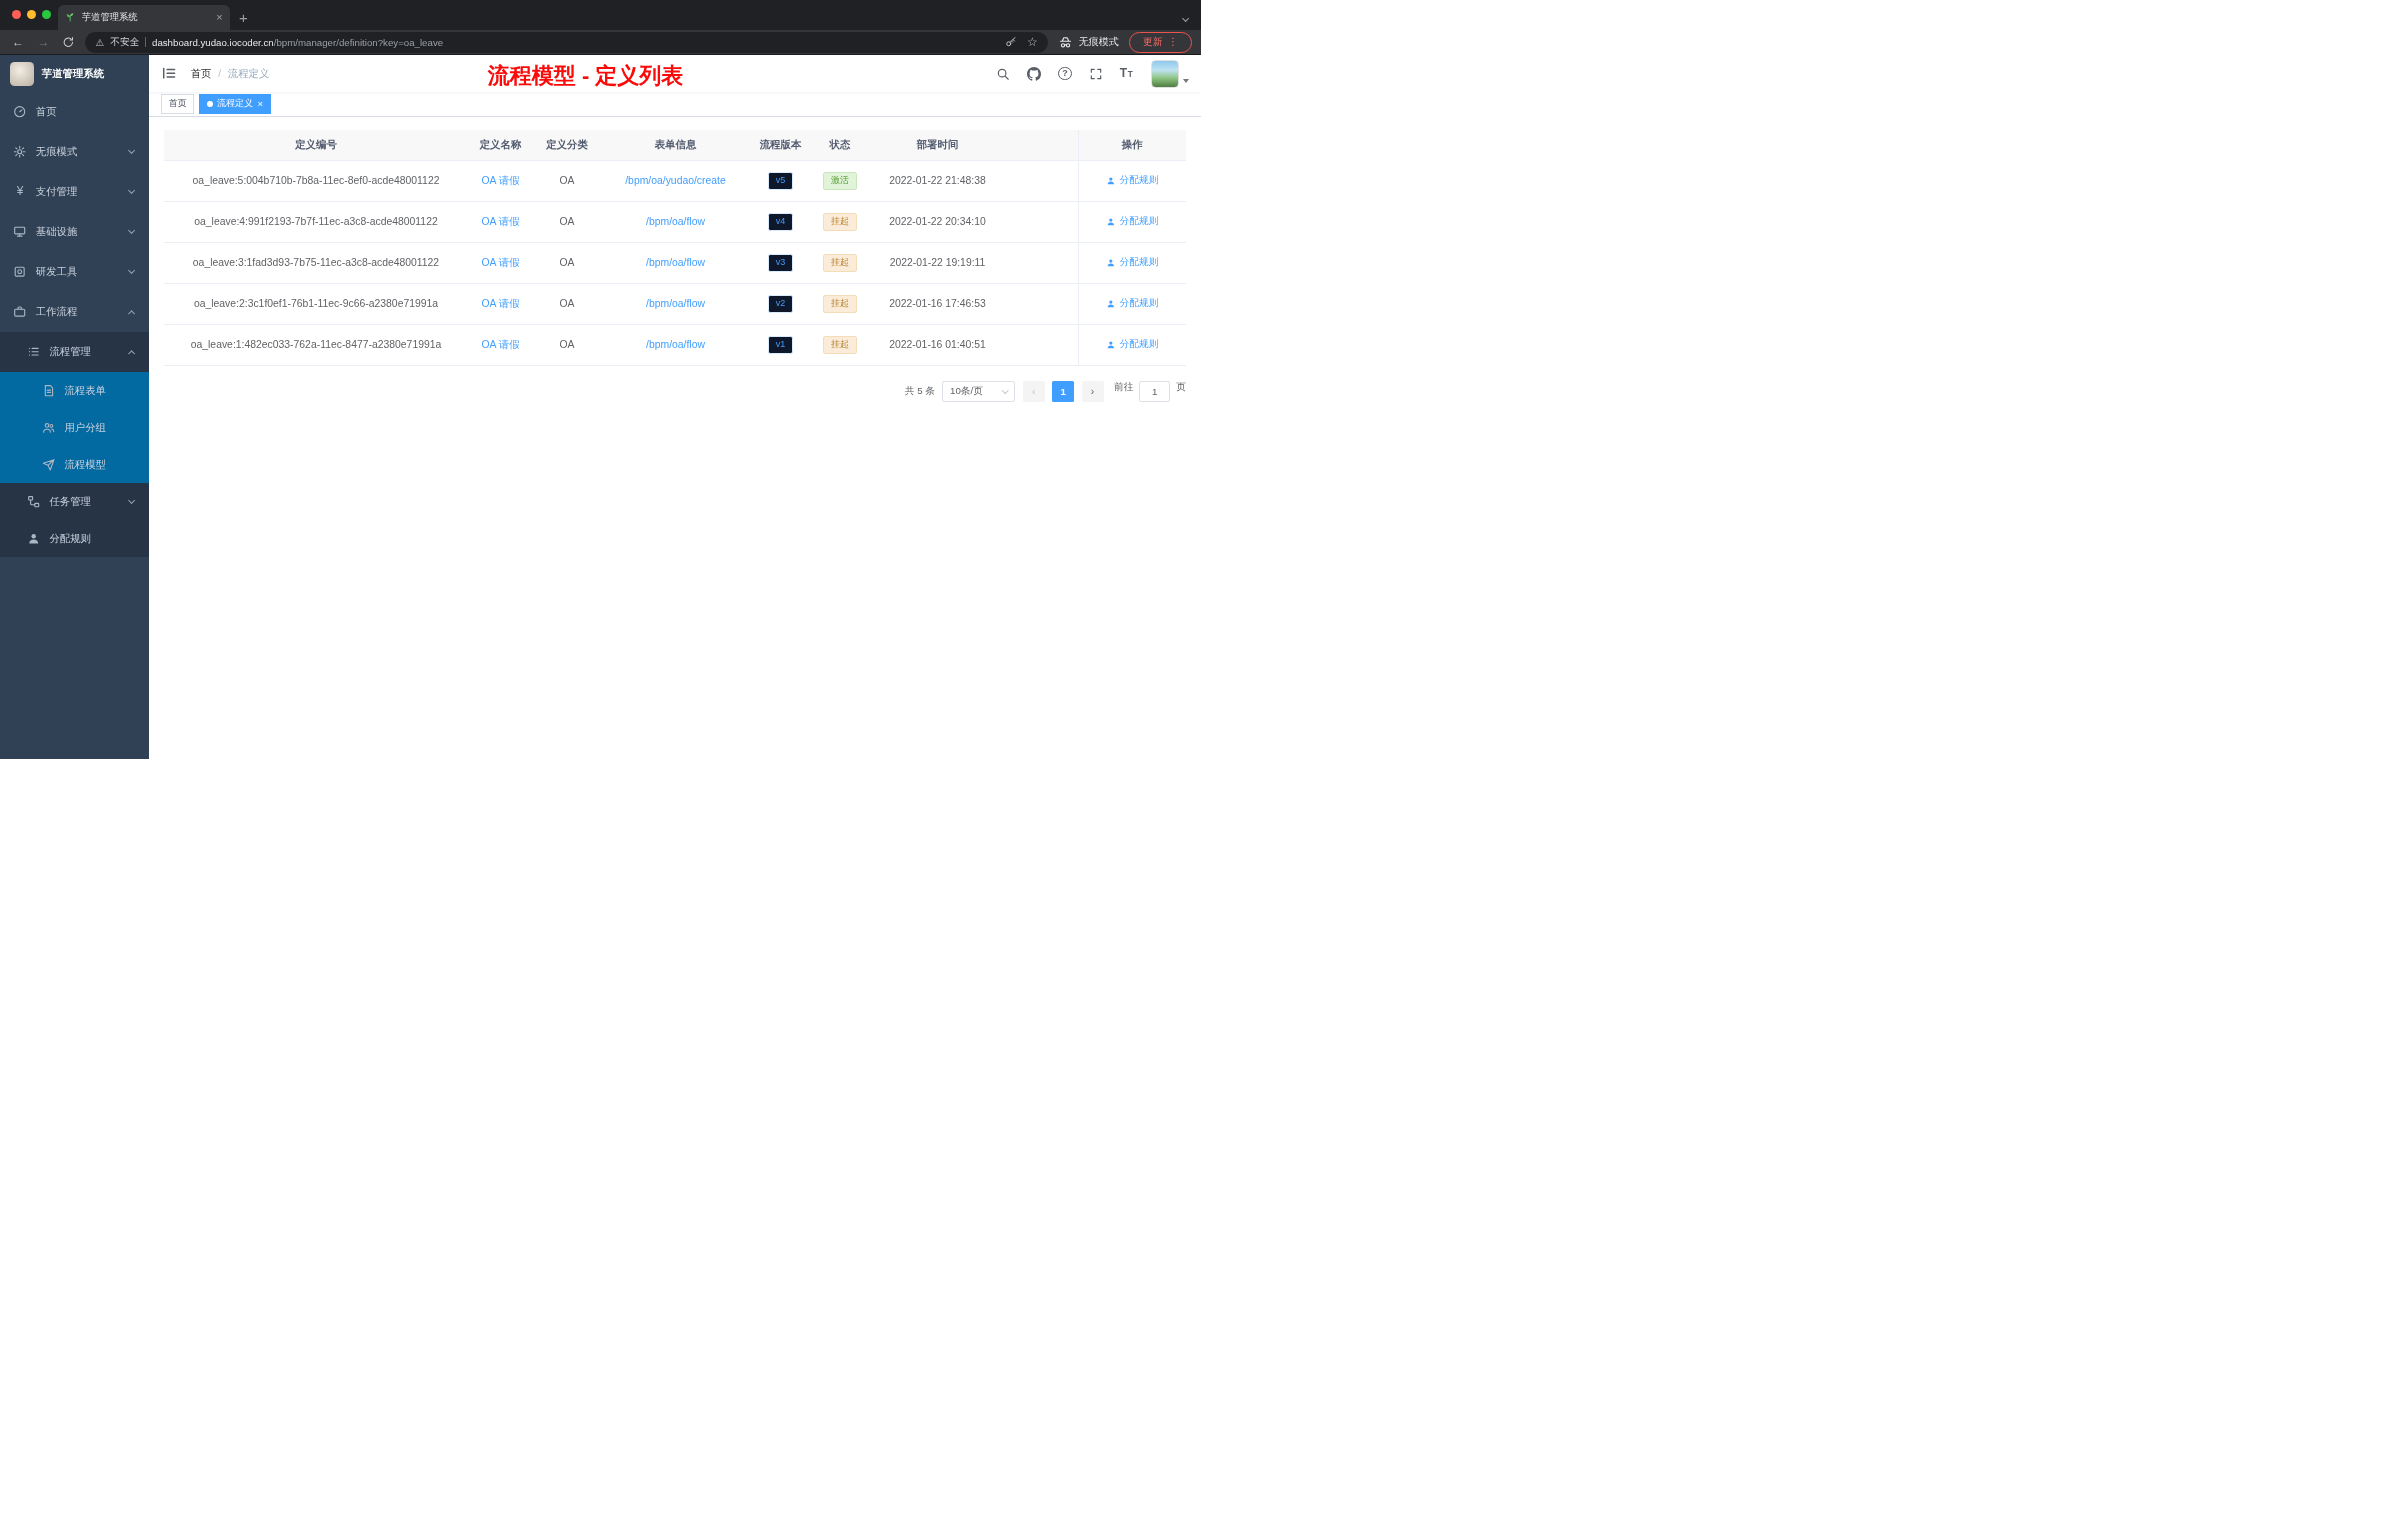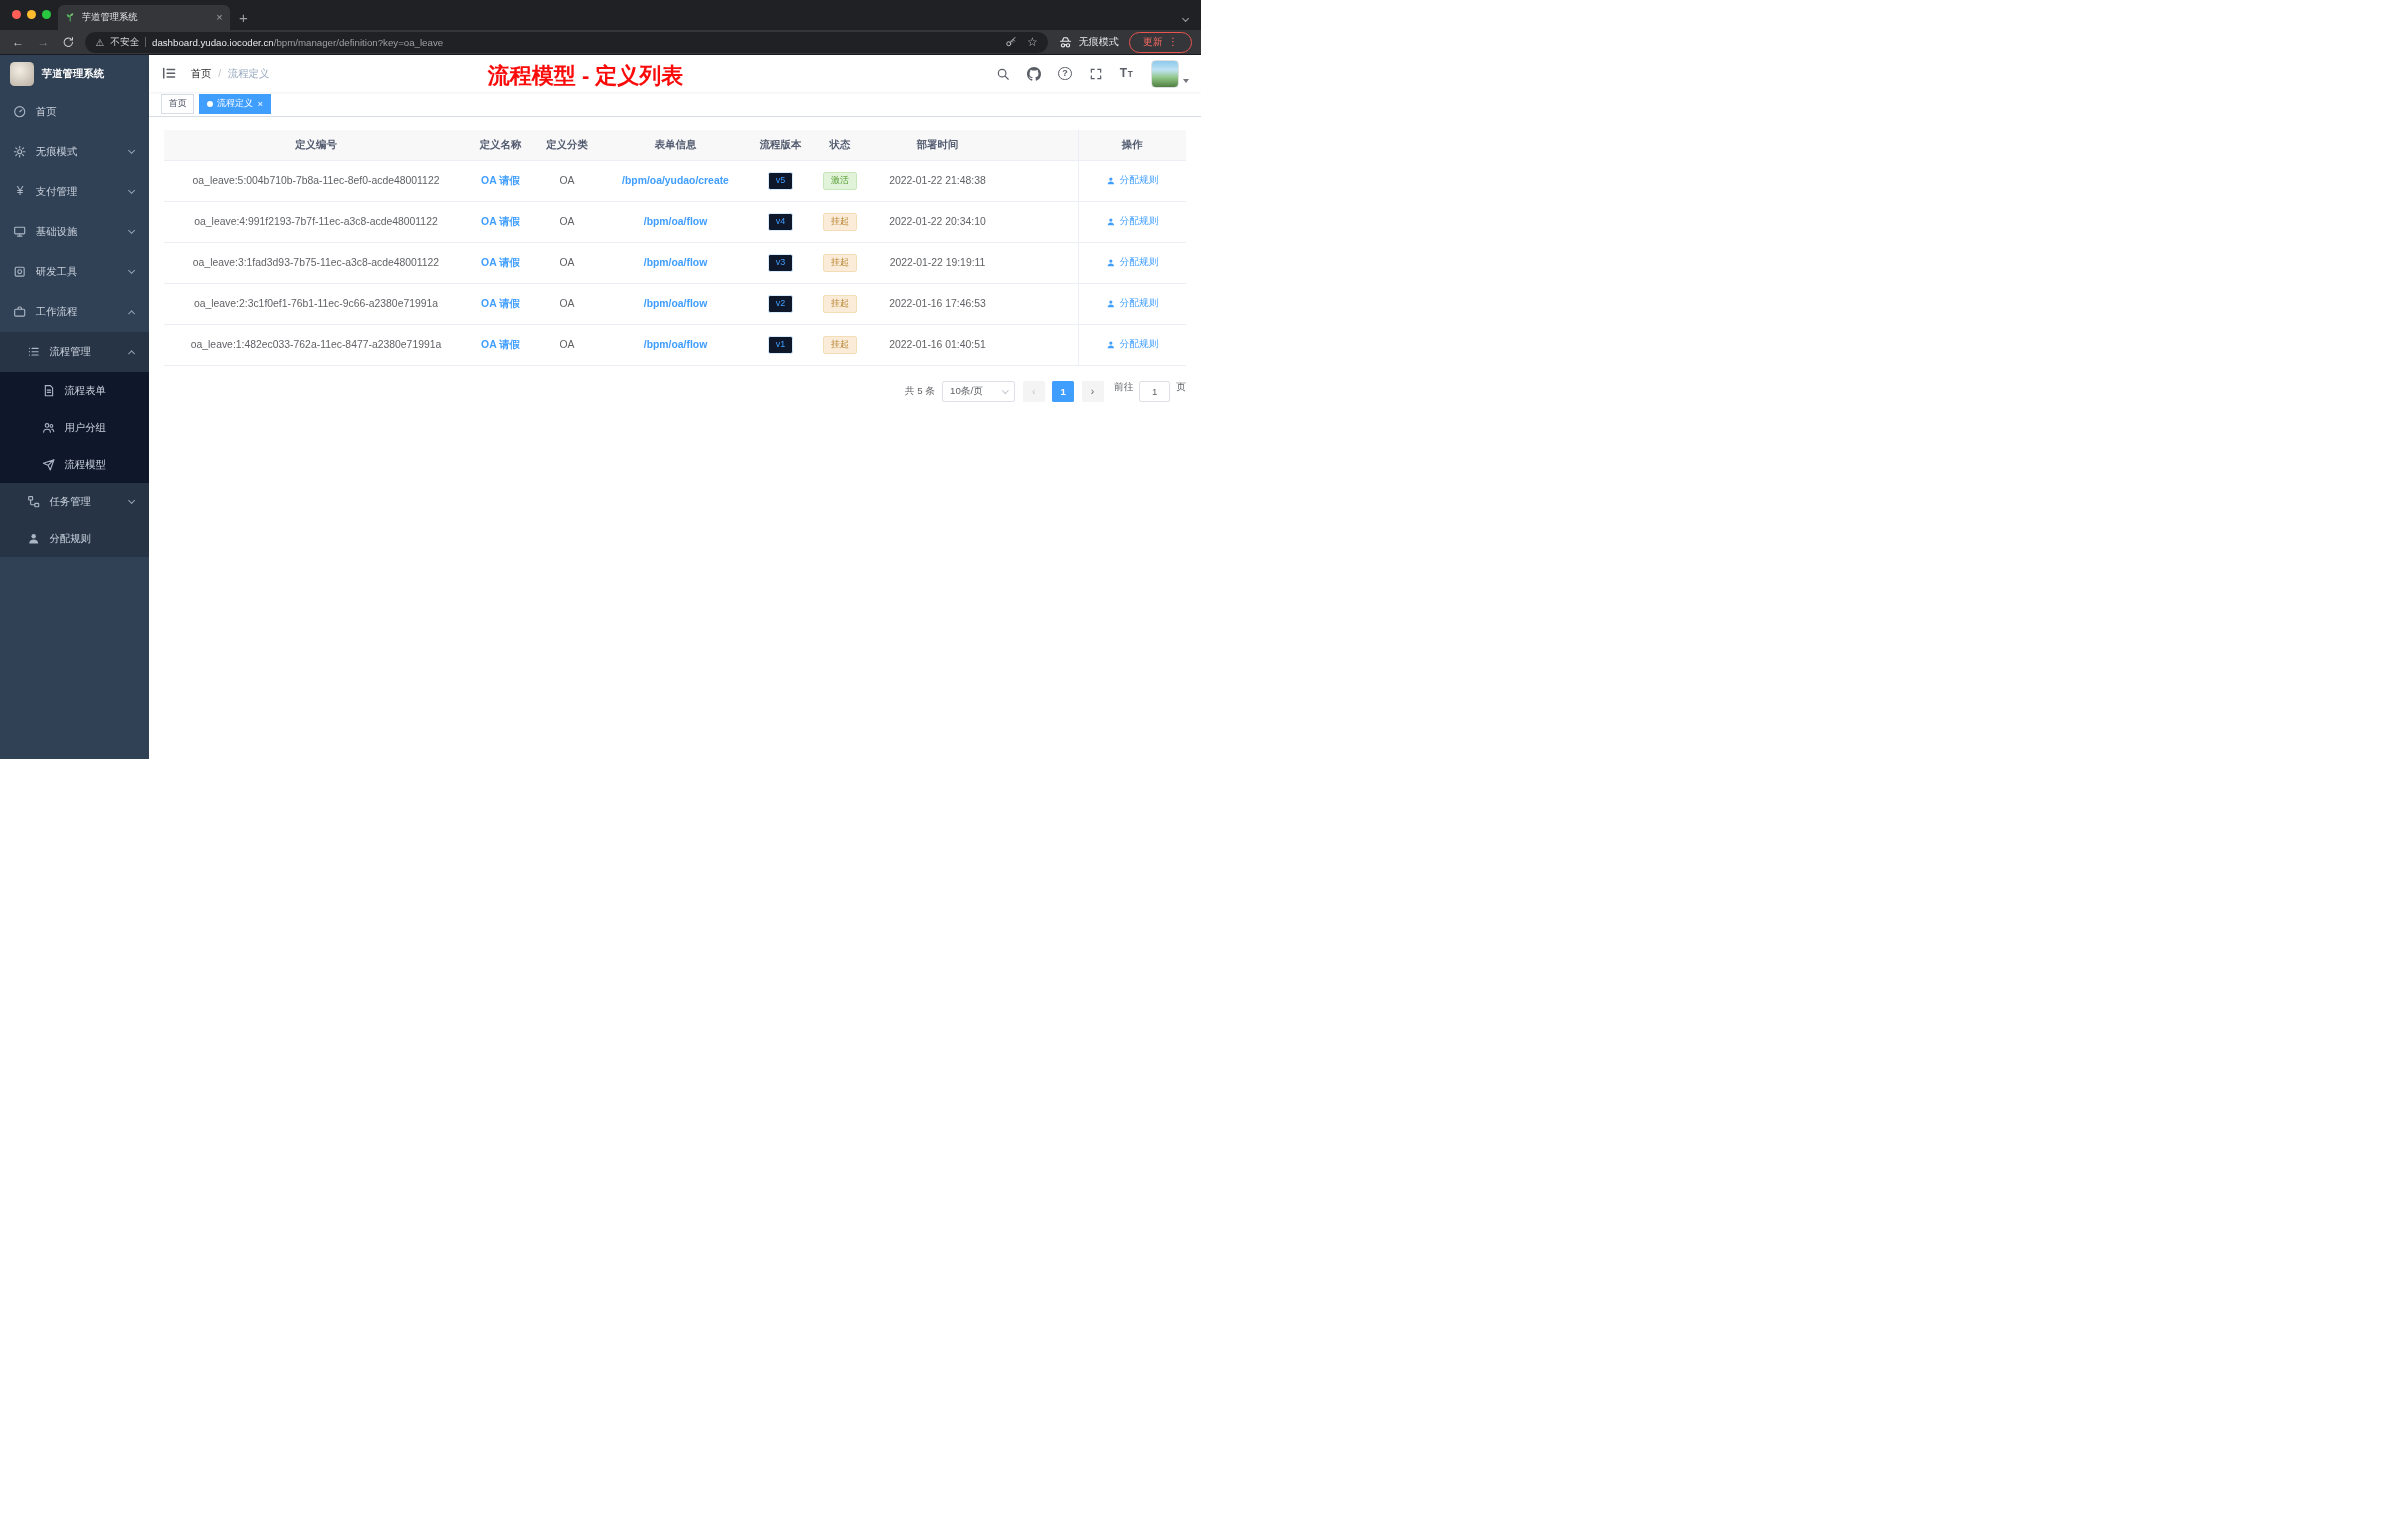--- a/index.html
+++ b/index.html
@@ -49,21 +49,21 @@
   .logo-avatar { width:24px; height:24px; border-radius:4.5px; background:radial-gradient(circle at 40% 35%, #f2ede4, #b9aea0); flex-shrink:0; }
   .logo-title { color:#fff; font-weight:bold; font-size:10.4px; white-space:nowrap; }
   .menu-item { height:40px; display:flex; align-items:center; padding:0 13.4px; font-size:10.4px; cursor:pointer; position:relative; }
   .menu-item .mi-icon { width:13.4px; height:13.4px; margin-right:9px; flex-shrink:0; color:#aab6c4; }
   .menu-item .mi-icon svg { width:13.4px; height:13.4px; display:block; }
   .mi-label { white-space:nowrap; }
   .menu-item .chev { position:absolute; right:15px; color:#93a1b3; }
   .menu-item .chev.down { top:16.3px; }
   .menu-item .chev.up { top:19.3px; }
   .menu-item.lvl2 { height:40px; background:#263445; padding-left:27px; }
-  .menu-item.lvl3 { height:37px; background:#0f172a; padding-left:42px; }
+  .menu-item.lvl3 { height:37px; background:#0369a1; padding-left:42px; }
   .menu-item.lvl2.short { height:37px; }
   .yen-glyph { font-size:12px; line-height:13.4px; text-align:center; width:13.4px; display:inline-block; }
 
   .main { flex:1; min-width:0; display:flex; flex-direction:column; background:#fff; }
 
   
   .navbar { height:37px; flex-shrink:0; display:flex; align-items:center; padding:0 12px; position:relative; box-shadow:0 0.7px 3px rgba(0,21,41,.08); background:#fff; z-index:2; }
   .hamburger { width:16.3px; height:16.3px; color:#5a5e66; cursor:pointer; }
   .hamburger svg { width:16.3px; height:16.3px; display:block; }
   .breadcrumb { margin-left:13.4px; font-size:10.4px; display:flex; align-items:center; gap:6.7px; }
@@ -87,21 +87,21 @@
   .tagitem.active { background:#409eff; border-color:#409eff; color:#fff; }
   .tag-dot { width:6px; height:6px; border-radius:50%; background:#fff; display:inline-block; }
   .tag-close { font-size:9.7px; line-height:1; }
 
   
   .content { flex:1; overflow:auto; padding:13.4px 15px 15px; background:#fff; }
   table.def-table { width:1022px; table-layout:fixed; border-collapse:collapse; font-size:10.4px; color:#606266; }
   .def-table th { background:#f8f8f9; color:#515a6e; font-weight:bold; height:30px; text-align:center; border-bottom:0.7px solid #ebeef5; font-size:10.4px; }
   .def-table td { height:41px; text-align:center; border-bottom:0.7px solid #ebeef5; overflow:hidden; white-space:nowrap; }
   .def-table .col-action-cell { border-left:0.7px solid #ebeef5; }
-  .link { color:#409eff; cursor:pointer;font-weight:bold; }
+  .link { color:#409eff; cursor:pointer; }
   .action-link { color:#409eff; cursor:pointer; display:inline-flex; align-items:center; gap:3.7px; font-size:9.7px; }
   .action-link svg { width:9.7px; height:9.7px; }
   .eltag { display:inline-block; font-size:9px; padding:2.2px 6.7px; border-radius:2.2px; line-height:1.3; }
   .eltag.ver { background:#0f172a; border:0.7px solid #d9ecff; color:#409eff; cursor:pointer; }
   .eltag.success { background:#e1f3d8; border:0.7px solid #c8e6b8; color:#529b2e; }
   .eltag.warning { background:#faecd8; border:0.7px solid #f3dcb6; color:#b88230; }
 
   
   .pagination { width:1022px; display:flex; align-items:center; justify-content:flex-end; gap:7.4px; margin-top:15px; font-size:9.7px; color:#606266; }
   .psel { width:73px; height:21px; border:0.7px solid #dcdfe6; border-radius:2.2px; display:flex; align-items:center; justify-content:space-between; padding:0 6.7px; cursor:pointer; color:#606266; background:#fff; }

